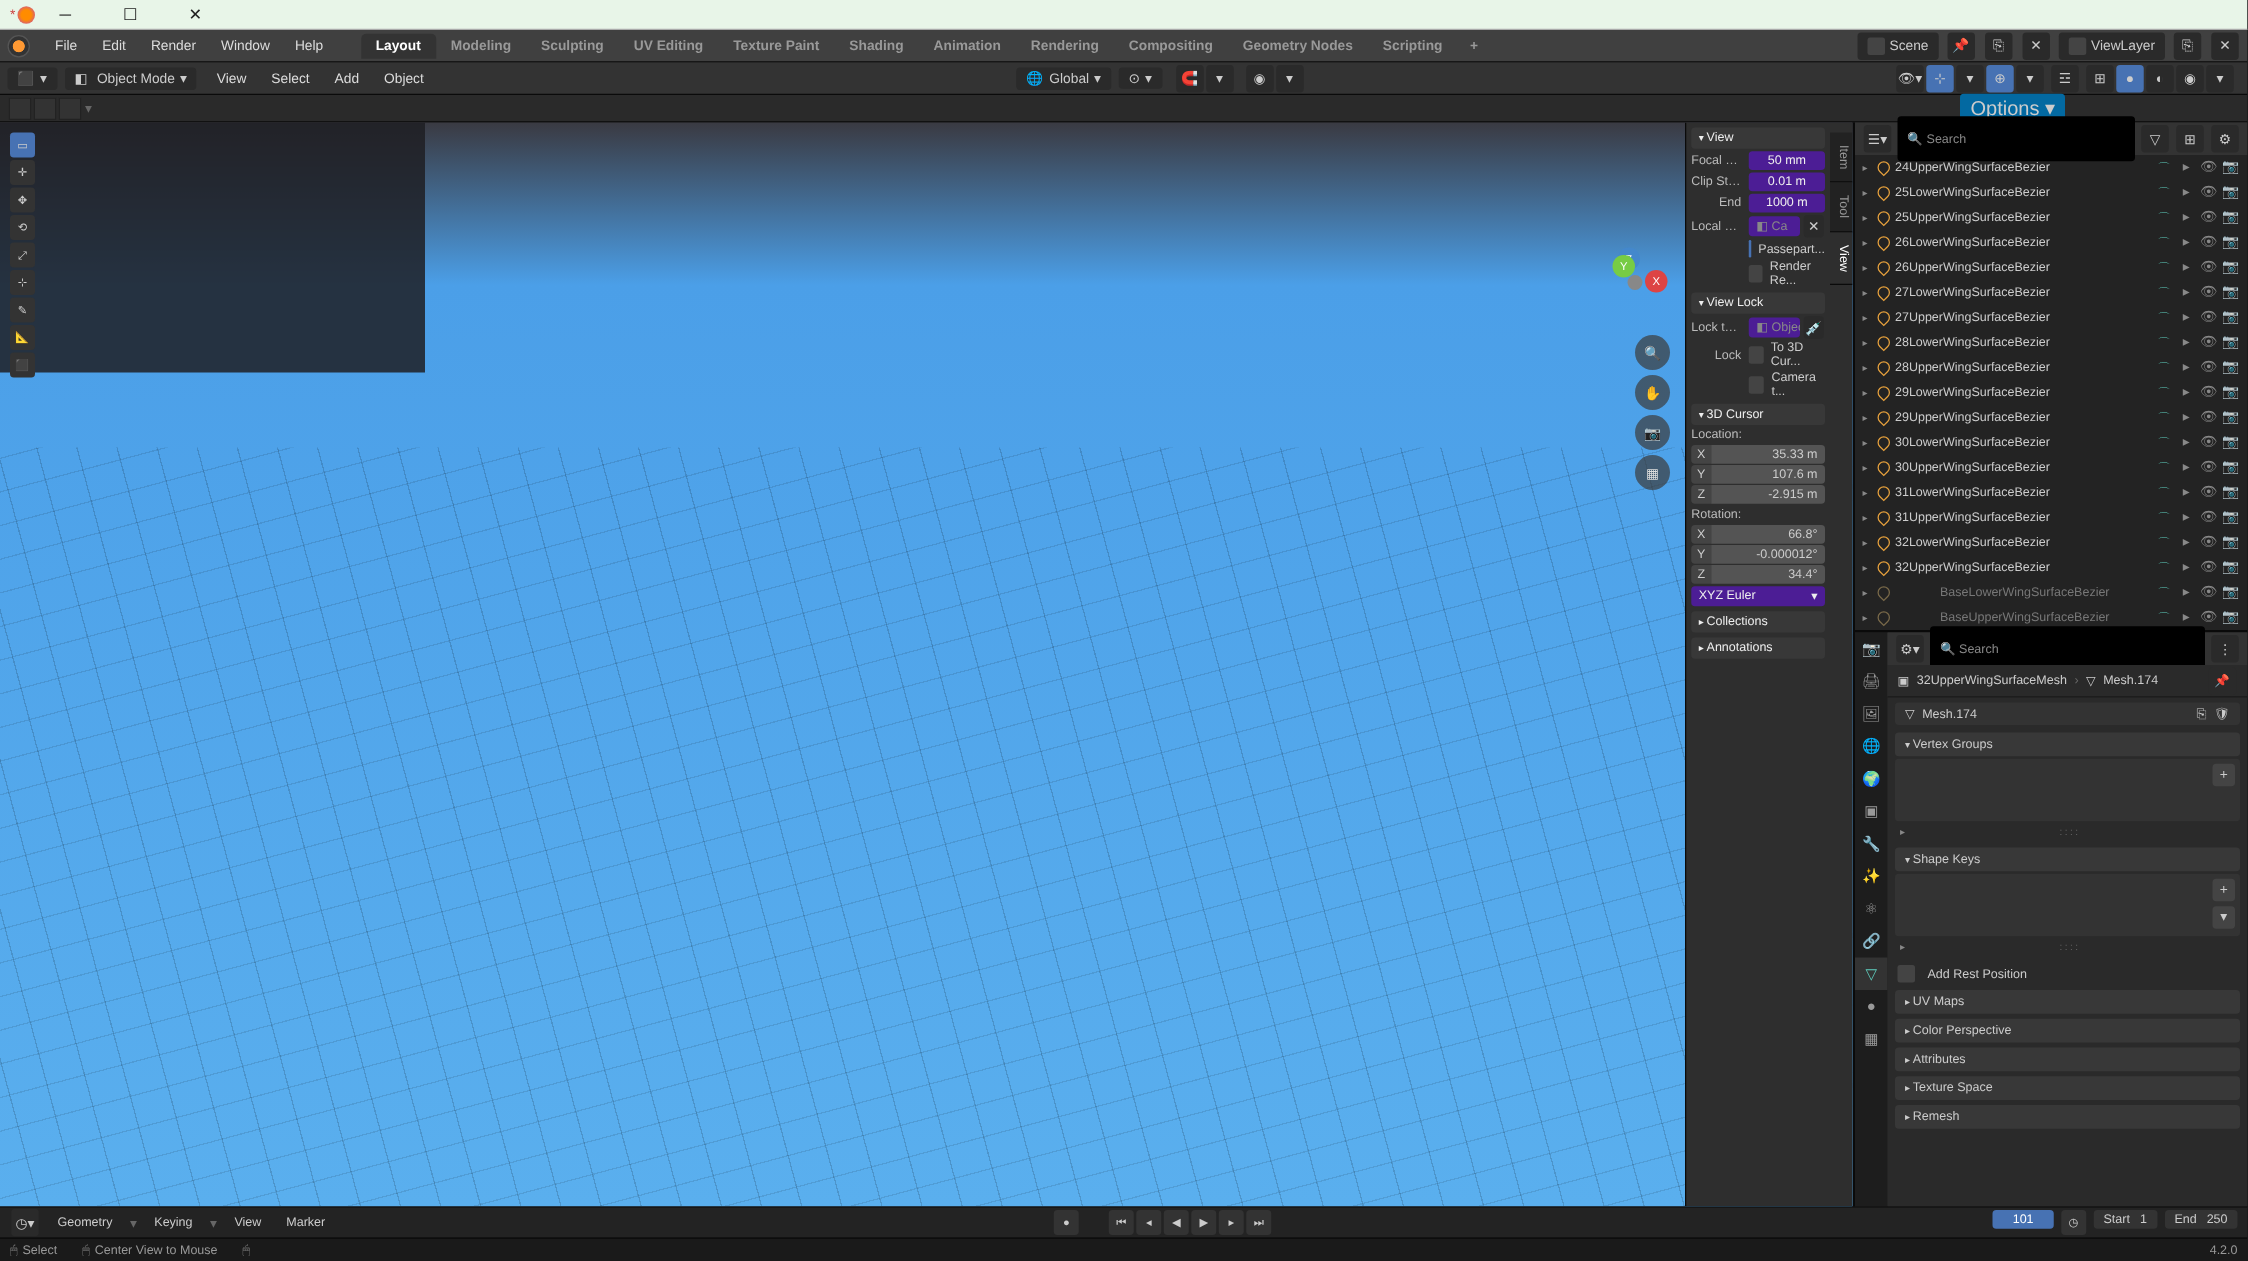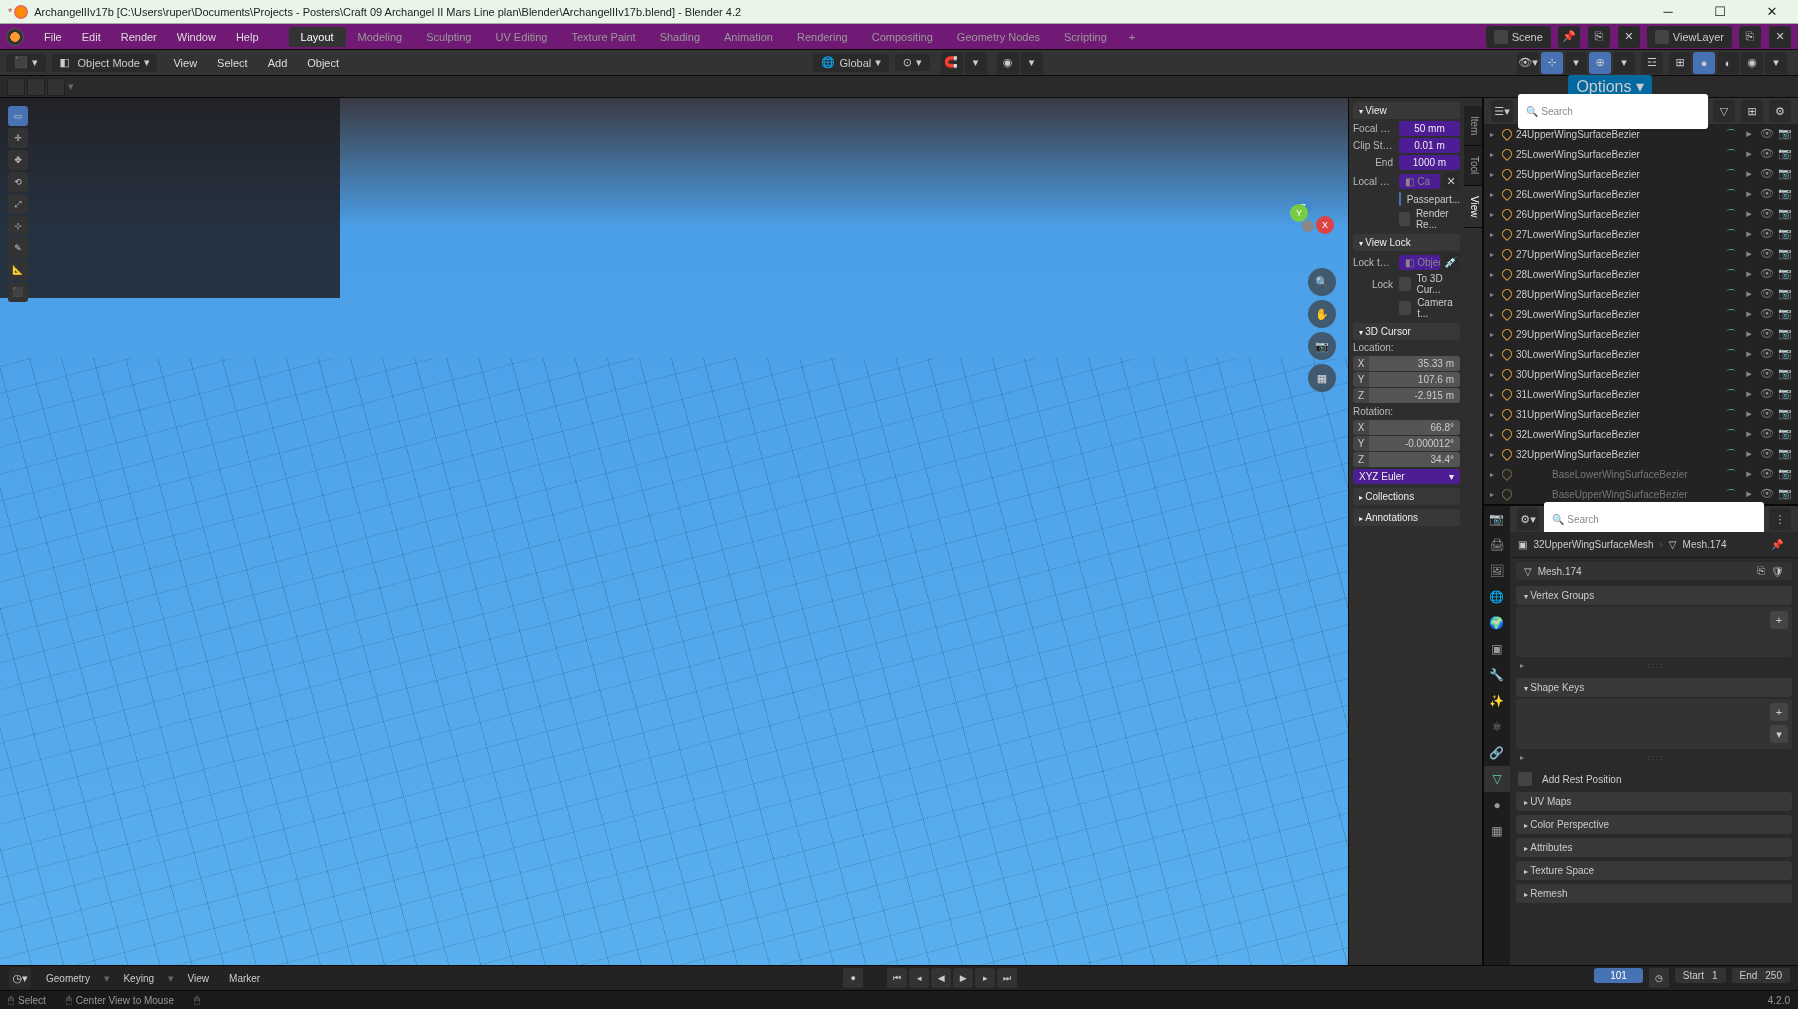--- a/index.html
+++ b/index.html
@@ -6,24 +6,24 @@
 body { background: #1a1a1a; color: #ccc; font-size: 11px; overflow: hidden; width: 1798px; height: 1009px; }
 
 
 .titlebar { height: 24px; background: #e8f5e8; display: flex; align-items: center; padding: 0 8px; border-bottom: 1px solid #aaa; }
 .titlebar-icon { width: 14px; height: 14px; background: radial-gradient(circle, #ff8c00 40%, #d66 70%); border-radius: 50%; margin-right: 6px; }
 .titlebar-title { flex: 1; color: #222; font-size: 11px; }
 .titlebar-controls { display: flex; gap: 16px; }
 .titlebar-btn { width: 36px; height: 20px; display: flex; align-items: center; justify-content: center; color: #222; cursor: pointer; font-size: 13px; }
 
 
-.topbar { height: 26px; background: #701a75; display: flex; align-items: center; padding: 0 6px; border-bottom: 1px solid #0a0a0a; }
+.topbar { height: 26px; background: #404040; display: flex; align-items: center; padding: 0 6px; border-bottom: 1px solid #0a0a0a; }
 .blender-logo { width: 18px; height: 18px; background: radial-gradient(circle, #ff9933 40%, transparent 45%), #333; border-radius: 50%; margin-right: 10px; border: 1px solid #555; }
 .menu-item { padding: 0 10px; color: #ddd; cursor: pointer; line-height: 24px; }
-.workspace-tabs { display: flex; margin-left: 20px; }
+.workspace-tabs { display: flex; margin-left: 20px; font-weight: bold; }
 .ws-tab { padding: 4px 12px; color: #999; cursor: pointer; }
 .ws-tab.active { background: #333; color: #fff; border-radius: 4px 4px 0 0; }
 .ws-add { padding: 4px 10px; color: #999; cursor: pointer; }
 .topbar-right { margin-left: auto; display: flex; gap: 6px; }
 .topbar-scene { background: #2a2a2a; padding: 2px 8px; border-radius: 3px; color: #ccc; display: flex; align-items: center; gap: 4px; }
 .scene-icon { width: 14px; height: 14px; background: #444; border-radius: 2px; display: inline-block; }
 
 
 .toolheader { height: 26px; background: #333; display: flex; align-items: center; padding: 0 6px; border-bottom: 1px solid #0a0a0a; }
 .th-dropdown { background: #2a2a2a; border-radius: 3px; padding: 2px 8px; display: flex; align-items: center; gap: 4px; cursor: pointer; margin-right: 6px; }
@@ -88,21 +88,21 @@
 .n-axis-row { display: flex; margin: 1px 0; }
 .n-axis-lbl { width: 16px; text-align: center; background: #444; border-radius: 3px 0 0 3px; font-size: 10px; padding: 2px 0; }
 .n-axis-val { flex: 1; background: #545454; border-radius: 0 3px 3px 0; text-align: right; font-size: 10px; padding: 2px 6px; }
 .n-sublabel { font-size: 10px; color: #bbb; padding: 2px 0; }
 .n-options { position: absolute; right: 22px; top: 4px; background: #0369a1; padding: 2px 8px; border-radius: 3px; font-size: 16px; cursor: pointer; }
 
 
 .right-col { width: 316px; display: flex; flex-direction: column; background: #232323; border-left: 2px solid #0a0a0a; }
 .outliner { flex: 0 0 348px; display: flex; flex-direction: column; border-bottom: 2px solid #0a0a0a; }
 .outliner-header { height: 26px; background: #333; display: flex; align-items: center; padding: 0 6px; gap: 4px; }
-.outliner-search { flex: 1; background: #ffffff; border-radius: 3px; padding: 12px 8px; color: #888; font-size: 10px; }
+.outliner-search { flex: 1; background: #000000; border-radius: 3px; padding: 12px 8px; color: #888; font-size: 10px; }
 .outliner-list { flex: 1; overflow-y: auto; }
 .ol-row { display: flex; align-items: center; height: 20px; padding: 0 6px; cursor: pointer; }
 .ol-expand { width: 12px; color: #888; font-size: 8px; }
 .ol-icon { width: 14px; height: 14px; margin-right: 4px; display: inline-block; }
 .ol-icon.curve { border: 1.5px solid #e8a23d; border-radius: 50% 50% 0 50%; transform: rotate(45deg); width: 10px; height: 10px; }
 .ol-icon.curve.muted { border-color: #7a6a4a; }
 .ol-name { flex: 1; font-size: 10px; white-space: nowrap; overflow: hidden; text-overflow: ellipsis; }
 .ol-name.muted { color: #777; margin-left: 36px; }
 .ol-tail { display: flex; gap: 4px; align-items: center; }
 .ol-ticon { width: 14px; height: 14px; color: #888; font-size: 11px; text-align: center; }
@@ -147,21 +147,20 @@
 ::-webkit-scrollbar { width: 8px; }
 ::-webkit-scrollbar-track { background: #1a1a1a; }
 ::-webkit-scrollbar-thumb { background: #444; border-radius: 4px; }
 </style>
 </head>
 <body>
 
 <div class="titlebar">
   <span style="color:#c44;margin-right:2px;">*</span>
   <div class="titlebar-icon"></div>
-  <div class="titlebar-title">ArchangelIIv17b [C:\Users\ruper\Documents\Projects - Posters\Craft 09 Archangel II Mars Line plan\Blender\ArchangelIIv17b.blend] - Blender 4.2</div>
   <div class="titlebar-controls">
     <div class="titlebar-btn">─</div>
     <div class="titlebar-btn">☐</div>
     <div class="titlebar-btn">✕</div>
   </div>
 </div>
 
 <div class="topbar">
   <div class="blender-logo"></div>
   <div class="menu-item">File</div>

